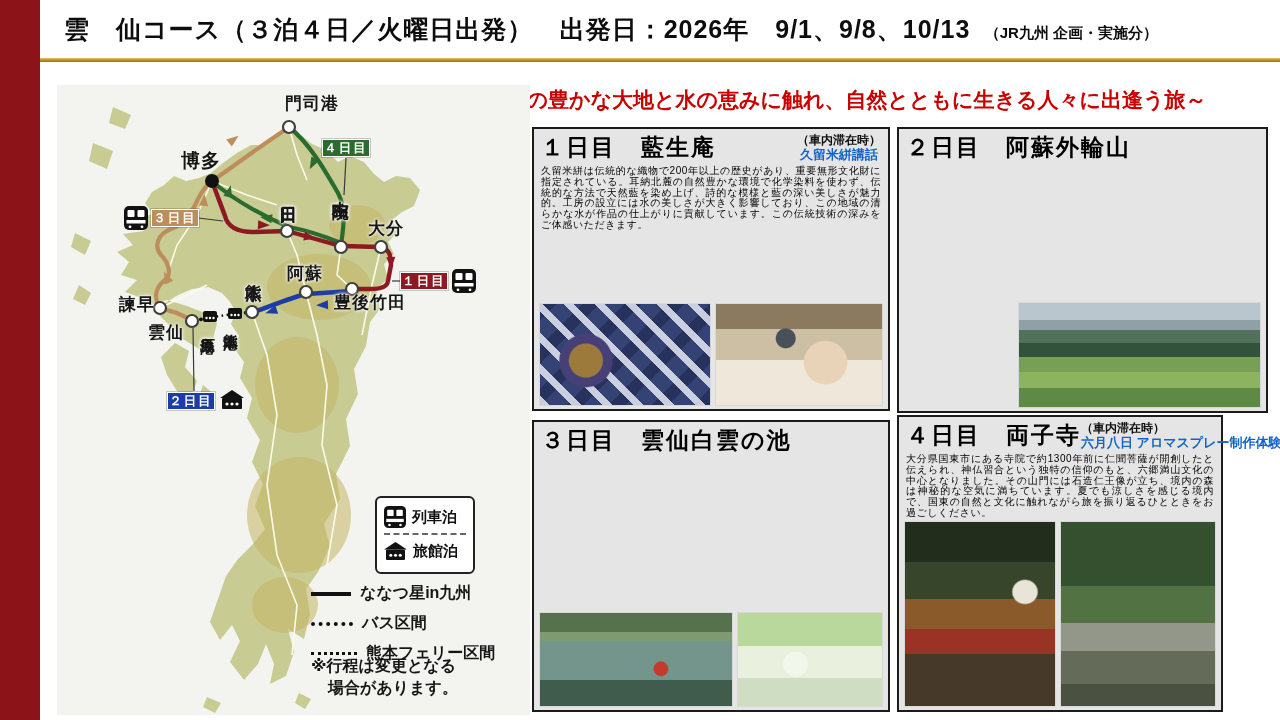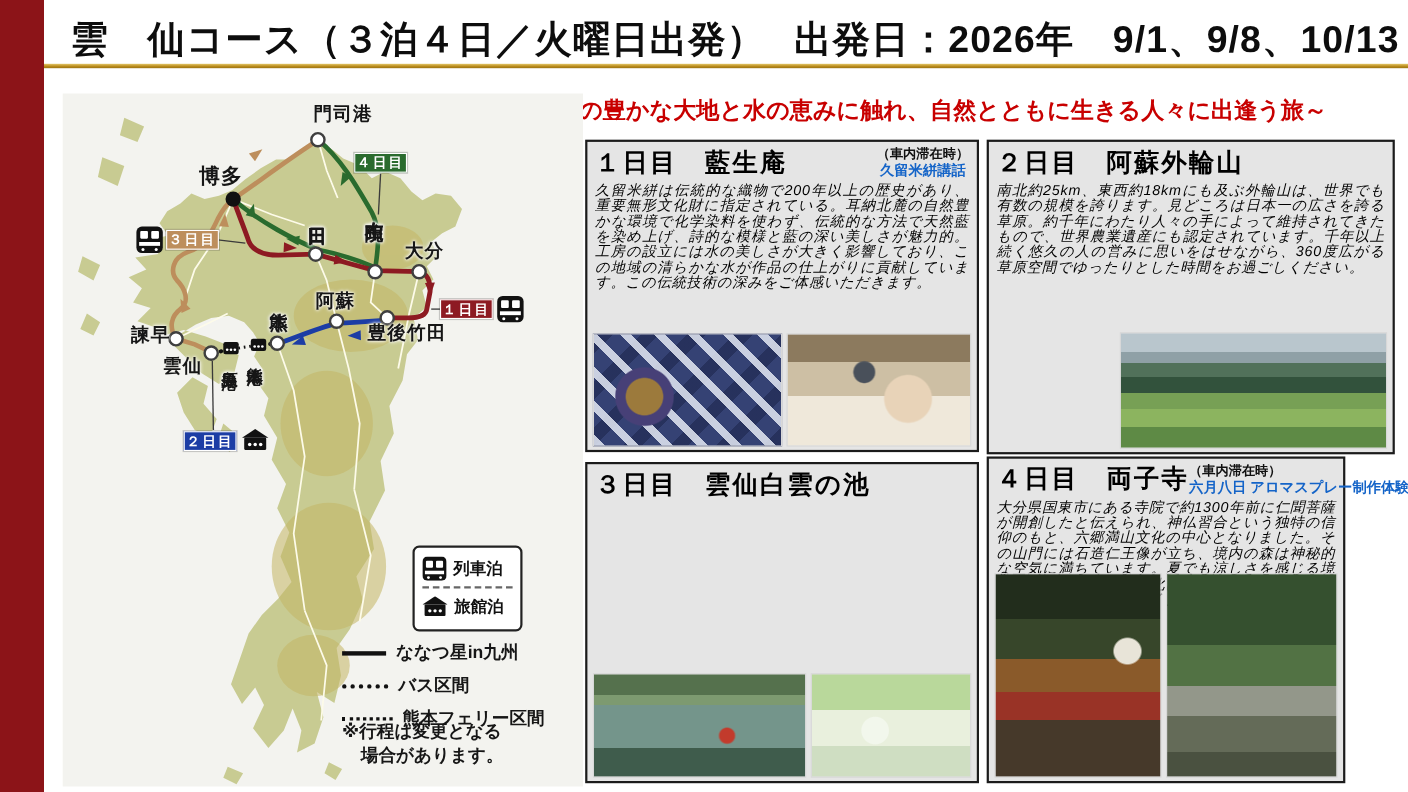--- a/index.html
+++ b/index.html
@@ -5,21 +5,21 @@
   * { margin:0; padding:0; box-sizing:border-box; }
   html,body { width:1280px; height:720px; overflow:hidden; background:#fff;
     font-family:"Liberation Sans","DejaVu Sans",sans-serif; }
   .abs { position:absolute; }
   #stage { position:relative; width:1280px; height:720px; background:#fff; }
 
   
   #left-bar { left:0; top:0; width:40px; height:720px; background:#8c1418; }
   #header { left:40px; top:0; width:1240px; height:58px; background:#fff; }
   #header-title { position:absolute; left:24px; top:13px; white-space:nowrap; color:#0d0d0d; }
-  .title-main, .title-dep { font-size:34px; font-weight:bold; letter-spacing:1px; }
+  .title-main, .title-dep { font-size:25px; font-weight:bold; letter-spacing:1px; }
   .title-dep { margin-left:22px; }
   .title-note { font-size:15px; font-weight:bold; margin-left:10px;margin-top:20px; }
   #gold-rule { left:40px; top:58px; width:1240px; height:4px;
     background:linear-gradient(180deg,#e3c667 0%,#b88a1b 60%,#9a7313 100%); }
 
   #subtitle { left:398px; top:86px; width:874px; height:28px; text-align:center;
     font-size:21px; font-weight:bold; color:#c80000; white-space:nowrap; letter-spacing:0px; }
 
   
   #map-panel { left:57px; top:85px; width:473px; height:630px; background:#f3f3ef; }
@@ -48,22 +48,22 @@
     color:#161616; line-height:1.38; }
   #map-note .indent { padding-left:17px; }
 
   
   .panel { position:absolute; background:#e5e5e5; border:2px solid #1b1b1b; padding:3px 7px; }
   .panel-head { display:flex; justify-content:space-between; align-items:flex-start; }
   .panel-title { font-size:23px; font-weight:bold; letter-spacing:2px; color:#000; white-space:nowrap; }
   .note-block { text-align:left; line-height:1.2; padding-top:1px; white-space:nowrap; }
   .car-note { font-size:12px; font-weight:bold; color:#111; }
   .activity { font-size:13px; font-weight:bold; color:#1464c8; }
-  .panel-body { margin-top:3px; font-size:13px; line-height:1.08; letter-spacing:.055em;
-    text-align:justify; color:#000;font-style:italic; }
+  .panel-body { margin-top:3px; font-size:10px; line-height:1.08; letter-spacing:.055em;
+    text-align:justify; color:#000; }
   .photos { position:absolute; left:5px; right:5px; bottom:3px; display:flex; gap:4px; }
   .photo { border:1px solid #d8d8d8; }
 
   .ph-indigo { flex:1.02;
     background:
       radial-gradient(circle at 27% 56%, #9c7a3c 0 12%, #474077 13% 19%, rgba(0,0,0,0) 20%),
       repeating-linear-gradient(45deg, rgba(228,233,244,.85) 0 7px, rgba(0,0,0,0) 7px 22px),
       repeating-linear-gradient(135deg, rgba(25,33,70,.5) 0 12px, rgba(0,0,0,0) 12px 30px),
       #354274; }
   .ph-hands { flex:1;
@@ -300,21 +300,20 @@
     <div class="photos" style="height:103px;">
       <div class="photo ph-indigo"></div>
       <div class="photo ph-hands"></div>
     </div>
   </div>
 
   <div class="panel" style="left:897px;top:127px;width:371px;height:286px;">
     <div class="panel-head">
       <div class="panel-title">２日目　阿蘇外輪山</div>
     </div>
-    <div class="panel-body">南北約25km、東西約18kmにも及ぶ外輪山は、世界でも有数の規模を誇ります。見どころは日本一の広さを誇る草原。約千年にわたり人々の手によって維持されてきたもので、世界農業遺産にも認定されています。千年以上続く悠久の人の営みに思いをはせながら、360度広がる草原空間でゆったりとした時間をお過ごしください。</div>
     <div class="photos">
       <div class="photo ph-grass"></div>
     </div>
   </div>
 
   <div class="panel" style="left:532px;top:420px;width:358px;height:292px;">
     <div class="panel-head">
       <div class="panel-title">３日目　雲仙白雲の池</div>
     </div>
     <div class="photos" style="height:95px;">

